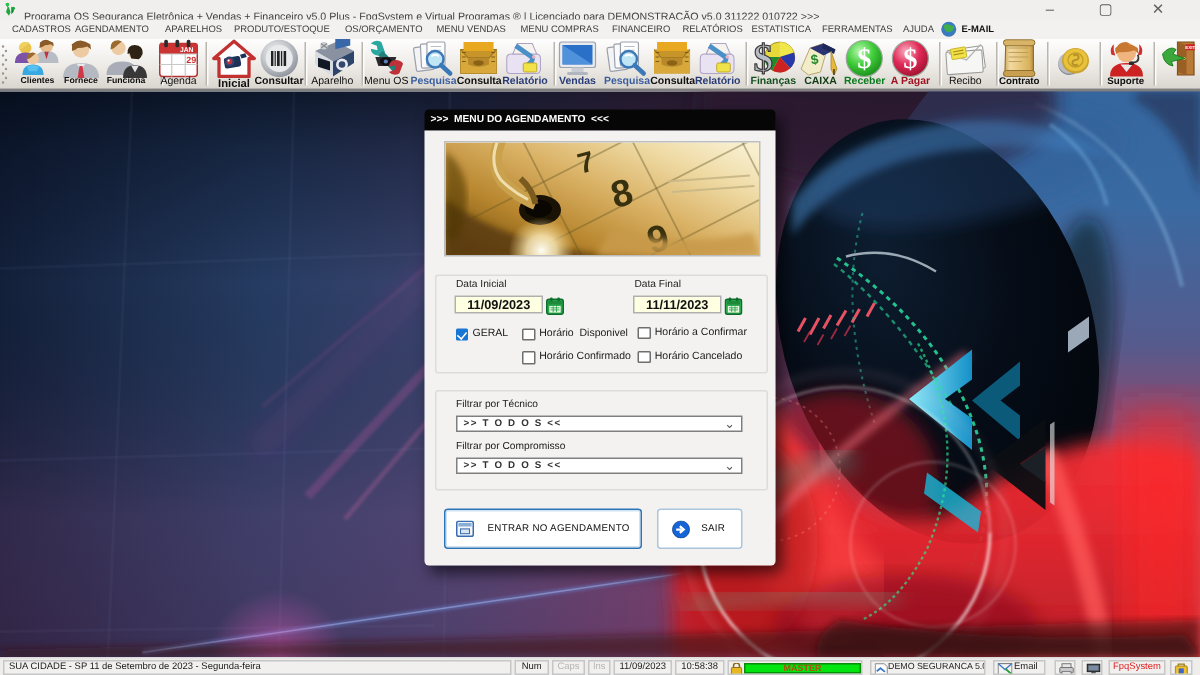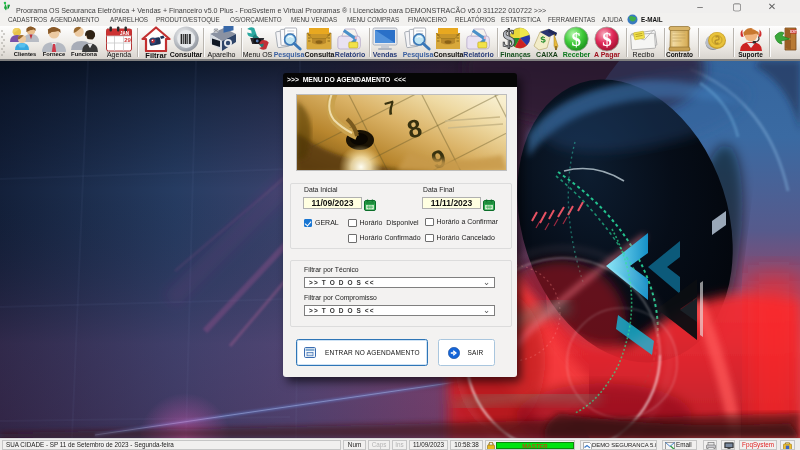--- a/index.html
+++ b/index.html
@@ -170,21 +170,21 @@
 
     <div class="tbi" style="left:156px;">
       <svg width="30" height="26" viewBox="0 0 30 26">
         <path d="M15 1.5 L28.5 13 h-3.5 v12 h-20 v-12 h-3.5 z" fill="#fff" stroke="#c23030" stroke-width="2.2" stroke-linejoin="round"></path>
         <rect x="8.5" y="12" width="11" height="7" rx="1.5" transform="rotate(-10 14 15.5)" fill="#1c3156"></rect>
         <circle cx="12" cy="15" r="3.4" fill="#2c4472"></circle>
           <circle cx="12" cy="15" r="1.9" fill="#c43038"></circle>
           <circle cx="11.4" cy="14.4" r="0.7" fill="#fff"></circle>
         <path d="M19 10.5 l3.5 -1 1 2.5 -3.5 1z" fill="#1c3156"></path>
       </svg>
-      <span class="lbl" style="font-size:7.5px;">Filtrar</span>
+      <span class="lbl" style="font-size:7.5px;">Inicial</span>
     </div>
 
     <div class="tbi" style="left:186px;">
       <svg width="27" height="26" viewBox="0 0 27 26">
         <defs>
             <radialGradient id="gcons" cx="0.4" cy="0.35" r="0.8">
               <stop offset="0" stop-color="#f8f8f8"></stop>
               <stop offset="0.55" stop-color="#b8bcc2"></stop>
               <stop offset="1" stop-color="#787e88"></stop>
             </radialGradient>

